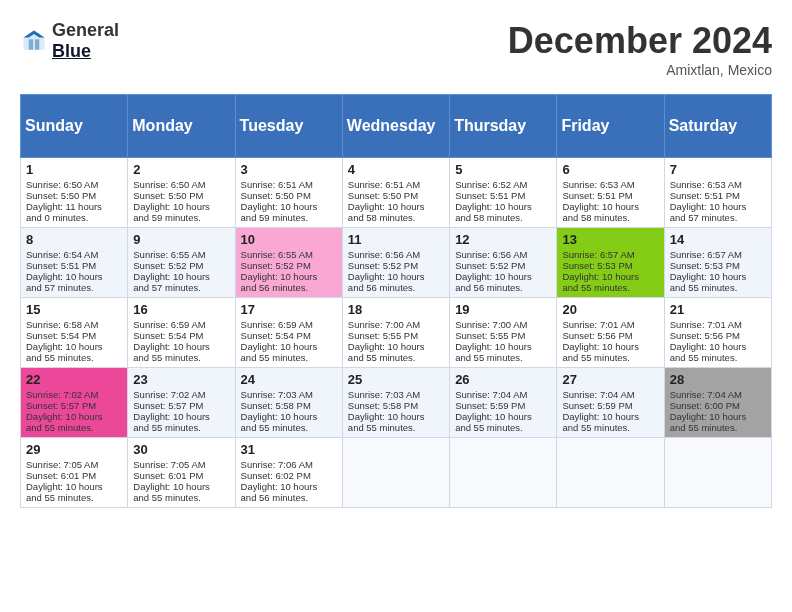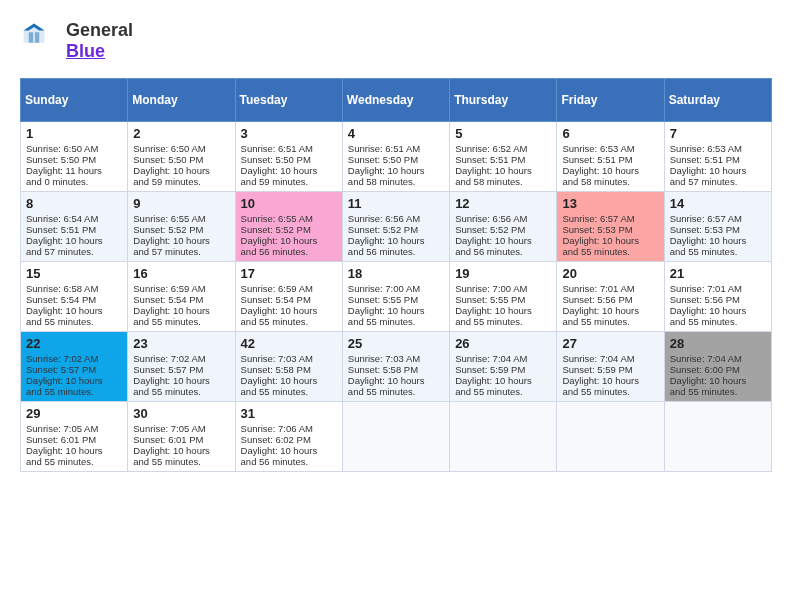--- a/index.html
+++ b/index.html
@@ -11,32 +11,32 @@
       padding: 20px;
     }
     .header {
       display: flex;
       justify-content: space-between;
       align-items: flex-start;
       margin-bottom: 16px;
     }
     .logo {
       display: flex;
-      align-items: flex-start;
-      gap: 18px;
+      align-items: center;
+      gap: 4px;
     }
     .logo-text-general {
       font-size: 18px;
       font-weight: bold;
       color: #333;
     }
     .logo-text-blue {
       font-size: 18px;
       font-weight: bold;
-      color: #6d28d9;
+      color: #0f172a;
       text-decoration: underline;
     }
     .logo-icon {
       width: 28px;
       height: 28px;
     }
     .title-block {
       text-align: right;
     }
     .month-title {
@@ -49,23 +49,23 @@
       color: #555;
     }
     table {
       width: 100%;
       border-collapse: collapse;
       table-layout: fixed;
     }
     th {
       background-color: #3a6fba;
       color: white;
-      font-size: 12px;
+      font-size: 16px;
       font-weight: bold;
-      padding: 14px 4px;
+      padding: 22px 4px;
       text-align: left;
       border: 1px solid #5a8fd0;
     }
     td {
       vertical-align: top;
       border: 1px solid #d0d8e8;
       padding: 4px 5px;
       font-size: 9.5px;
       color: #333;
       min-height: 80px;
@@ -95,20 +95,22 @@
       <polygon points="16,4 28,12 22,12 16,8 10,12 4,12" fill="#1a6fba"></polygon>
       <rect x="10" y="14" width="5" height="12" fill="#1a6fba" opacity="0.5"></rect>
       <rect x="17" y="14" width="5" height="12" fill="#1a6fba" opacity="0.5"></rect>
     </svg>
     <div>
       <span class="logo-text-general">General</span><br>
       <span class="logo-text-blue">Blue</span>
     </div>
   </div>
   <div class="title-block">
+    <div class="month-title">December 2024</div>
+    <div class="location">Amixtlan, Mexico</div>
   </div>
 </div>
 
 <table>
   <thead>
     <tr>
       <th>Sunday</th>
       <th>Monday</th>
       <th>Tuesday</th>
       <th>Wednesday</th>
@@ -126,36 +128,36 @@
         <td><span class="day-num">5</span><span>Sunrise: 6:52 AM</span><br><span>Sunset: 5:51 PM</span><br><span>Daylight: 10 hours</span><br><span>and 58 minutes.</span></td>
         <td><span class="day-num">6</span><span>Sunrise: 6:53 AM</span><br><span>Sunset: 5:51 PM</span><br><span>Daylight: 10 hours</span><br><span>and 58 minutes.</span></td>
         <td><span class="day-num">7</span><span>Sunrise: 6:53 AM</span><br><span>Sunset: 5:51 PM</span><br><span>Daylight: 10 hours</span><br><span>and 57 minutes.</span></td>
       </tr>
       <tr>
         <td style="background-color: rgb(240, 244, 251);"><span class="day-num">8</span><span>Sunrise: 6:54 AM</span><br><span>Sunset: 5:51 PM</span><br><span>Daylight: 10 hours</span><br><span>and 57 minutes.</span></td>
         <td style="background-color: rgb(240, 244, 251);"><span class="day-num">9</span><span>Sunrise: 6:55 AM</span><br><span>Sunset: 5:52 PM</span><br><span>Daylight: 10 hours</span><br><span>and 57 minutes.</span></td>
         <td style="background-color: #f9a8d4;"><span class="day-num">10</span><span>Sunrise: 6:55 AM</span><br><span>Sunset: 5:52 PM</span><br><span>Daylight: 10 hours</span><br><span>and 56 minutes.</span></td>
         <td style="background-color: rgb(240, 244, 251);"><span class="day-num">11</span><span>Sunrise: 6:56 AM</span><br><span>Sunset: 5:52 PM</span><br><span>Daylight: 10 hours</span><br><span>and 56 minutes.</span></td>
         <td style="background-color: rgb(240, 244, 251);"><span class="day-num">12</span><span>Sunrise: 6:56 AM</span><br><span>Sunset: 5:52 PM</span><br><span>Daylight: 10 hours</span><br><span>and 56 minutes.</span></td>
-        <td style="background-color: #fca5a5;"><span class="day-num">13</span><span>Sunrise: 6:57 AM</span><br><span>Sunset: 5:53 PM</span><br><span>Daylight: 10 hours</span><br><span>and 55 minutes.</span></td>
+        <td style="background-color: #84cc16;"><span class="day-num">13</span><span>Sunrise: 6:57 AM</span><br><span>Sunset: 5:53 PM</span><br><span>Daylight: 10 hours</span><br><span>and 55 minutes.</span></td>
         <td style="background-color: rgb(240, 244, 251); margin-top: 31px;"><span class="day-num">14</span><span>Sunrise: 6:57 AM</span><br><span>Sunset: 5:53 PM</span><br><span>Daylight: 10 hours</span><br><span>and 55 minutes.</span></td>
       </tr>
       <tr>
         <td><span class="day-num">15</span><span>Sunrise: 6:58 AM</span><br><span>Sunset: 5:54 PM</span><br><span>Daylight: 10 hours</span><br><span>and 55 minutes.</span></td>
         <td><span class="day-num">16</span><span>Sunrise: 6:59 AM</span><br><span>Sunset: 5:54 PM</span><br><span>Daylight: 10 hours</span><br><span>and 55 minutes.</span></td>
         <td><span class="day-num">17</span><span>Sunrise: 6:59 AM</span><br><span>Sunset: 5:54 PM</span><br><span>Daylight: 10 hours</span><br><span>and 55 minutes.</span></td>
         <td><span class="day-num">18</span><span>Sunrise: 7:00 AM</span><br><span>Sunset: 5:55 PM</span><br><span>Daylight: 10 hours</span><br><span>and 55 minutes.</span></td>
         <td><span class="day-num">19</span><span>Sunrise: 7:00 AM</span><br><span>Sunset: 5:55 PM</span><br><span>Daylight: 10 hours</span><br><span>and 55 minutes.</span></td>
         <td><span class="day-num">20</span><span>Sunrise: 7:01 AM</span><br><span>Sunset: 5:56 PM</span><br><span>Daylight: 10 hours</span><br><span>and 55 minutes.</span></td>
         <td><span class="day-num">21</span><span>Sunrise: 7:01 AM</span><br><span>Sunset: 5:56 PM</span><br><span>Daylight: 10 hours</span><br><span>and 55 minutes.</span></td>
       </tr>
       <tr>
-        <td style="background-color: #0ea5e9;"><span class="day-num">22</span><span>Sunrise: 7:02 AM</span><br><span>Sunset: 5:57 PM</span><br><span>Daylight: 10 hours</span><br><span>and 55 minutes.</span></td>
+        <td style="background-color: #ec4899;"><span class="day-num">22</span><span>Sunrise: 7:02 AM</span><br><span>Sunset: 5:57 PM</span><br><span>Daylight: 10 hours</span><br><span>and 55 minutes.</span></td>
         <td style="background-color: rgb(240, 244, 251);"><span class="day-num">23</span><span>Sunrise: 7:02 AM</span><br><span>Sunset: 5:57 PM</span><br><span>Daylight: 10 hours</span><br><span>and 55 minutes.</span></td>
-        <td style="background-color: rgb(240, 244, 251);"><span class="day-num">42</span><span>Sunrise: 7:03 AM</span><br><span>Sunset: 5:58 PM</span><br><span>Daylight: 10 hours</span><br><span>and 55 minutes.</span></td>
+        <td style="background-color: rgb(240, 244, 251);"><span class="day-num">24</span><span>Sunrise: 7:03 AM</span><br><span>Sunset: 5:58 PM</span><br><span>Daylight: 10 hours</span><br><span>and 55 minutes.</span></td>
         <td style="background-color: rgb(240, 244, 251); margin-left: 22px;"><span class="day-num">25</span><span>Sunrise: 7:03 AM</span><br><span>Sunset: 5:58 PM</span><br><span>Daylight: 10 hours</span><br><span>and 55 minutes.</span></td>
         <td style="background-color: rgb(240, 244, 251);"><span class="day-num">26</span><span>Sunrise: 7:04 AM</span><br><span>Sunset: 5:59 PM</span><br><span>Daylight: 10 hours</span><br><span>and 55 minutes.</span></td>
         <td style="background-color: rgb(240, 244, 251); margin-top: 32px;"><span class="day-num">27</span><span>Sunrise: 7:04 AM</span><br><span>Sunset: 5:59 PM</span><br><span>Daylight: 10 hours</span><br><span>and 55 minutes.</span></td>
         <td style="background-color: #a3a3a3;"><span class="day-num">28</span><span>Sunrise: 7:04 AM</span><br><span>Sunset: 6:00 PM</span><br><span>Daylight: 10 hours</span><br><span>and 55 minutes.</span></td>
       </tr>
       <tr>
         <td><span class="day-num">29</span><span>Sunrise: 7:05 AM</span><br><span>Sunset: 6:01 PM</span><br><span>Daylight: 10 hours</span><br><span>and 55 minutes.</span></td>
         <td><span class="day-num">30</span><span>Sunrise: 7:05 AM</span><br><span>Sunset: 6:01 PM</span><br><span>Daylight: 10 hours</span><br><span>and 55 minutes.</span></td>
         <td><span class="day-num">31</span><span>Sunrise: 7:06 AM</span><br><span>Sunset: 6:02 PM</span><br><span>Daylight: 10 hours</span><br><span>and 56 minutes.</span></td>
         <td class="empty-cell"></td>

